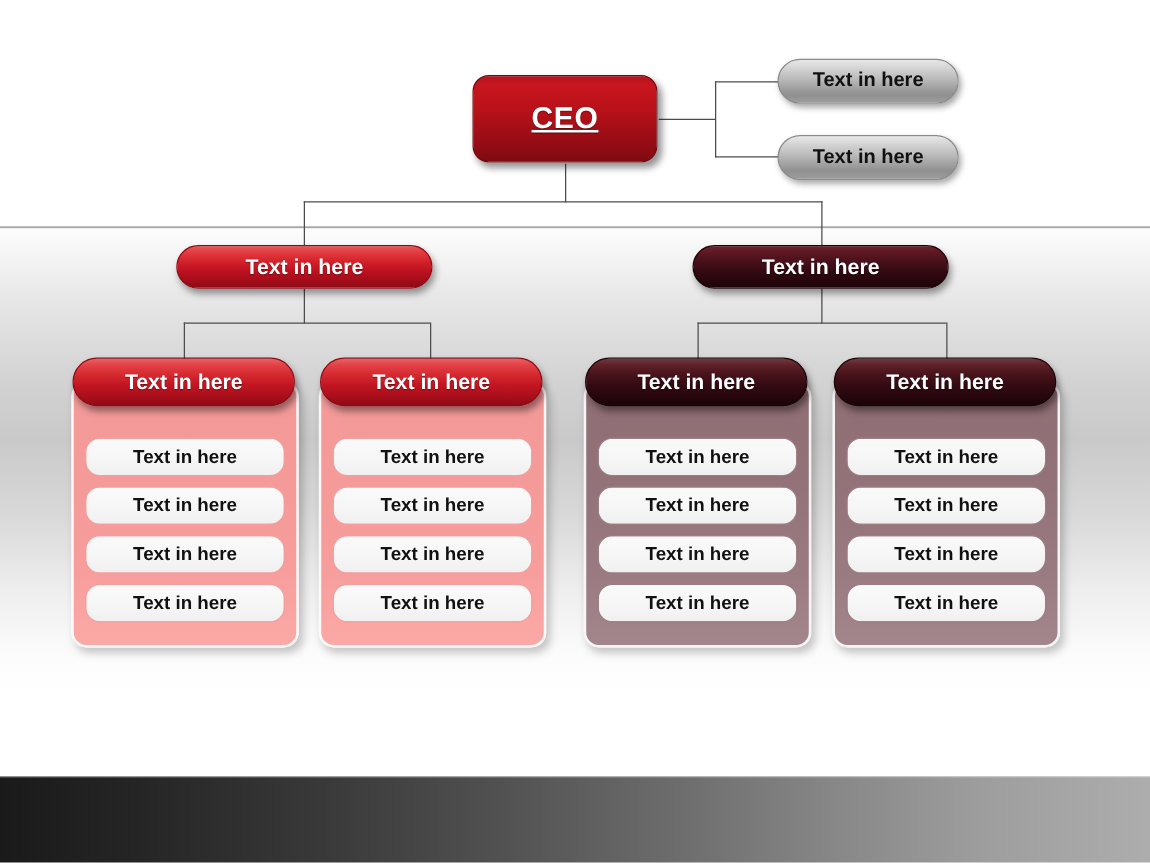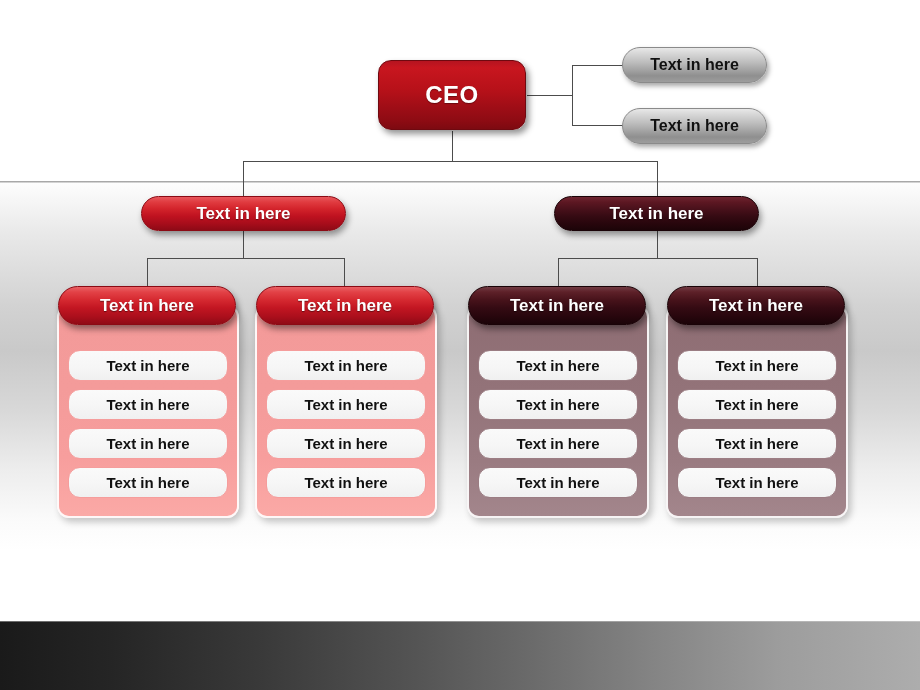--- a/index.html
+++ b/index.html
@@ -96,20 +96,21 @@
         #7d0a11 100%);
     box-shadow: 3px 4px 6px rgba(0,0,0,0.42);
     border: 1px solid #6f0910;
   }
   .ceo-box .node-label {
     color: #ffffff;
     font-size: 24px;
     font-weight: bold;
     letter-spacing: 0.5px;
     text-shadow: 0 1px 1px rgba(0,0,0,0.35);
+    text-decoration: underline;
   }
 
   
   .gray-pill {
     border-radius: 999px;
     background: linear-gradient(to bottom,
         #e8e8e8 0%,
         #d9d9d9 14%,
         #bdbdbd 42%,
         #a6a6a6 62%,

